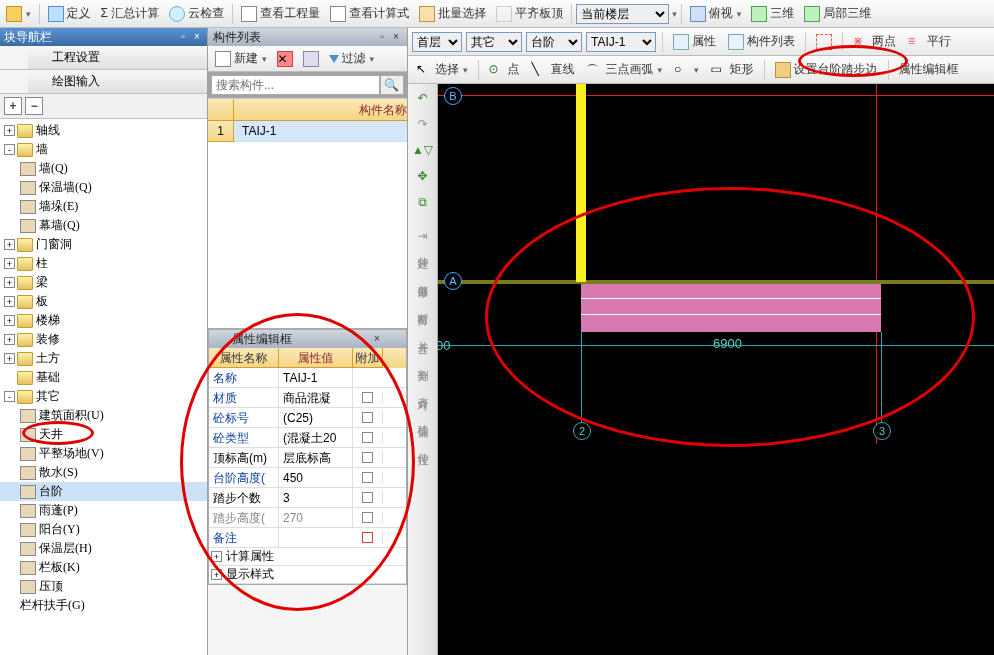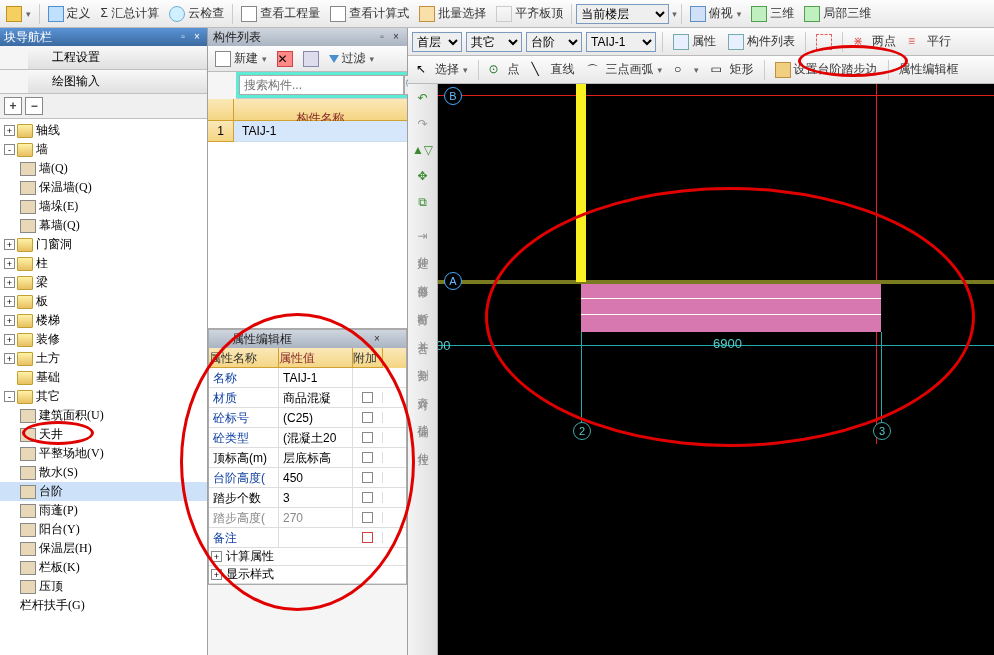--- a/index.html
+++ b/index.html
@@ -39,37 +39,37 @@
 .folder-icon { background: linear-gradient(#fff2a8,#e8c060); border: 1px solid #c0a030; border-radius: 1px; }
 .leaf-icon { border: 1px solid #888; }
 .tree-label { color: #000; font-family: Liberation Serif, serif; }
 .indent-1 { padding-left: 4px; }
 .indent-2 { padding-left: 20px; }
 
 
 .comp-panel { position: absolute; top: 28px; left: 208px; width: 200px; bottom: 0; background: #f5f5f5; border-right: 1px solid #a0a0a0; display: flex; flex-direction: column; }
 .comp-title { height: 18px; background: linear-gradient(#cfd6df,#aab4c2); padding: 0 5px; display: flex; align-items: center; font-size: 12px; color: #222; justify-content: space-between; }
 .comp-toolbar { height: 26px; background: linear-gradient(#fdfdfd,#e8e8e8); border-bottom: 1px solid #bbb; display: flex; align-items: center; padding: 0 3px; gap: 2px; }
-.comp-search { padding: 3px; background: #5eead4; border-bottom: 1px solid #ccc; display: flex; margin-left: 28px; }
+.comp-search { padding: 3px; background: #a3a3a3; border-bottom: 1px solid #ccc; display: flex; }
 .comp-search input { flex: 1; height: 20px; border: 1px solid #aaa; padding: 0 4px; font-size: 12px; }
 .comp-search-btn { width: 24px; height: 20px; border: 1px solid #aaa; background: #eee; cursor: pointer; display: flex; align-items: center; justify-content: center; }
 .comp-grid { flex: 0 0 230px; background: #fff; border-bottom: 1px solid #aaa; }
 .comp-grid-head { display: flex; background: linear-gradient(#fbe8b8,#f4d583); border-bottom: 1px solid #d0a030; height: 22px; }
 .comp-grid-head .gh-num { width: 26px; border-right: 1px solid #d0a030; }
-.comp-grid-head .gh-name { flex: 1; text-align: center; color: #8a2a2a; line-height: 22px; margin-top: 8px; }
+.comp-grid-head .gh-name { flex: 1; text-align: right; color: #8a2a2a; line-height: 22px; }
 .comp-row { display: flex; height: 20px; align-items: center; }
 .comp-row .rnum { width: 26px; text-align: center; background: linear-gradient(#fbe8b8,#f4d583); border-right: 1px solid #d0a030; border-bottom: 1px solid #d0a030; line-height: 20px; }
 .comp-row .rname { flex: 1; padding: 0 8px; background: #d6e7fb; line-height: 20px; border-bottom: 1px solid #cde; }
 
 
 .prop-panel { border: 1px solid #aaa; }
 .prop-title { height: 18px; background: linear-gradient(#cfd6df,#aab4c2); padding: 0 23px; display: flex; align-items: center; font-size: 12px; color: #222; justify-content: space-between; }
 .prop-grid { background: #fff; }
 .prop-head { display: flex; background: linear-gradient(#fbe8b8,#f4d583); height: 20px; }
-.prop-head > div { border-right: 1px solid #d0a030; border-bottom: 1px solid #d0a030; text-align: left; line-height: 20px; }
+.prop-head > div { border-right: 1px solid #d0a030; border-bottom: 1px solid #d0a030; text-align: center; line-height: 20px; }
 .ph-name { width: 70px; color: #333; }
 .ph-val { width: 74px; color: #8a2a2a; }
 .ph-ext { width: 30px; color: #333; }
 .prop-row { display: flex; height: 20px; border-bottom: 1px solid #ddd; align-items: center; }
 .prop-row > div { border-right: 1px solid #ddd; padding: 0 4px; line-height: 20px; overflow: hidden; white-space: nowrap; }
 .pr-name { width: 70px; color: #1040a0; }
 .pr-name.gray { color: #888; }
 .pr-name.black { color: #000; }
 .pr-val { width: 74px; color: #000; }
 .pr-val.gray { color: #888; }

